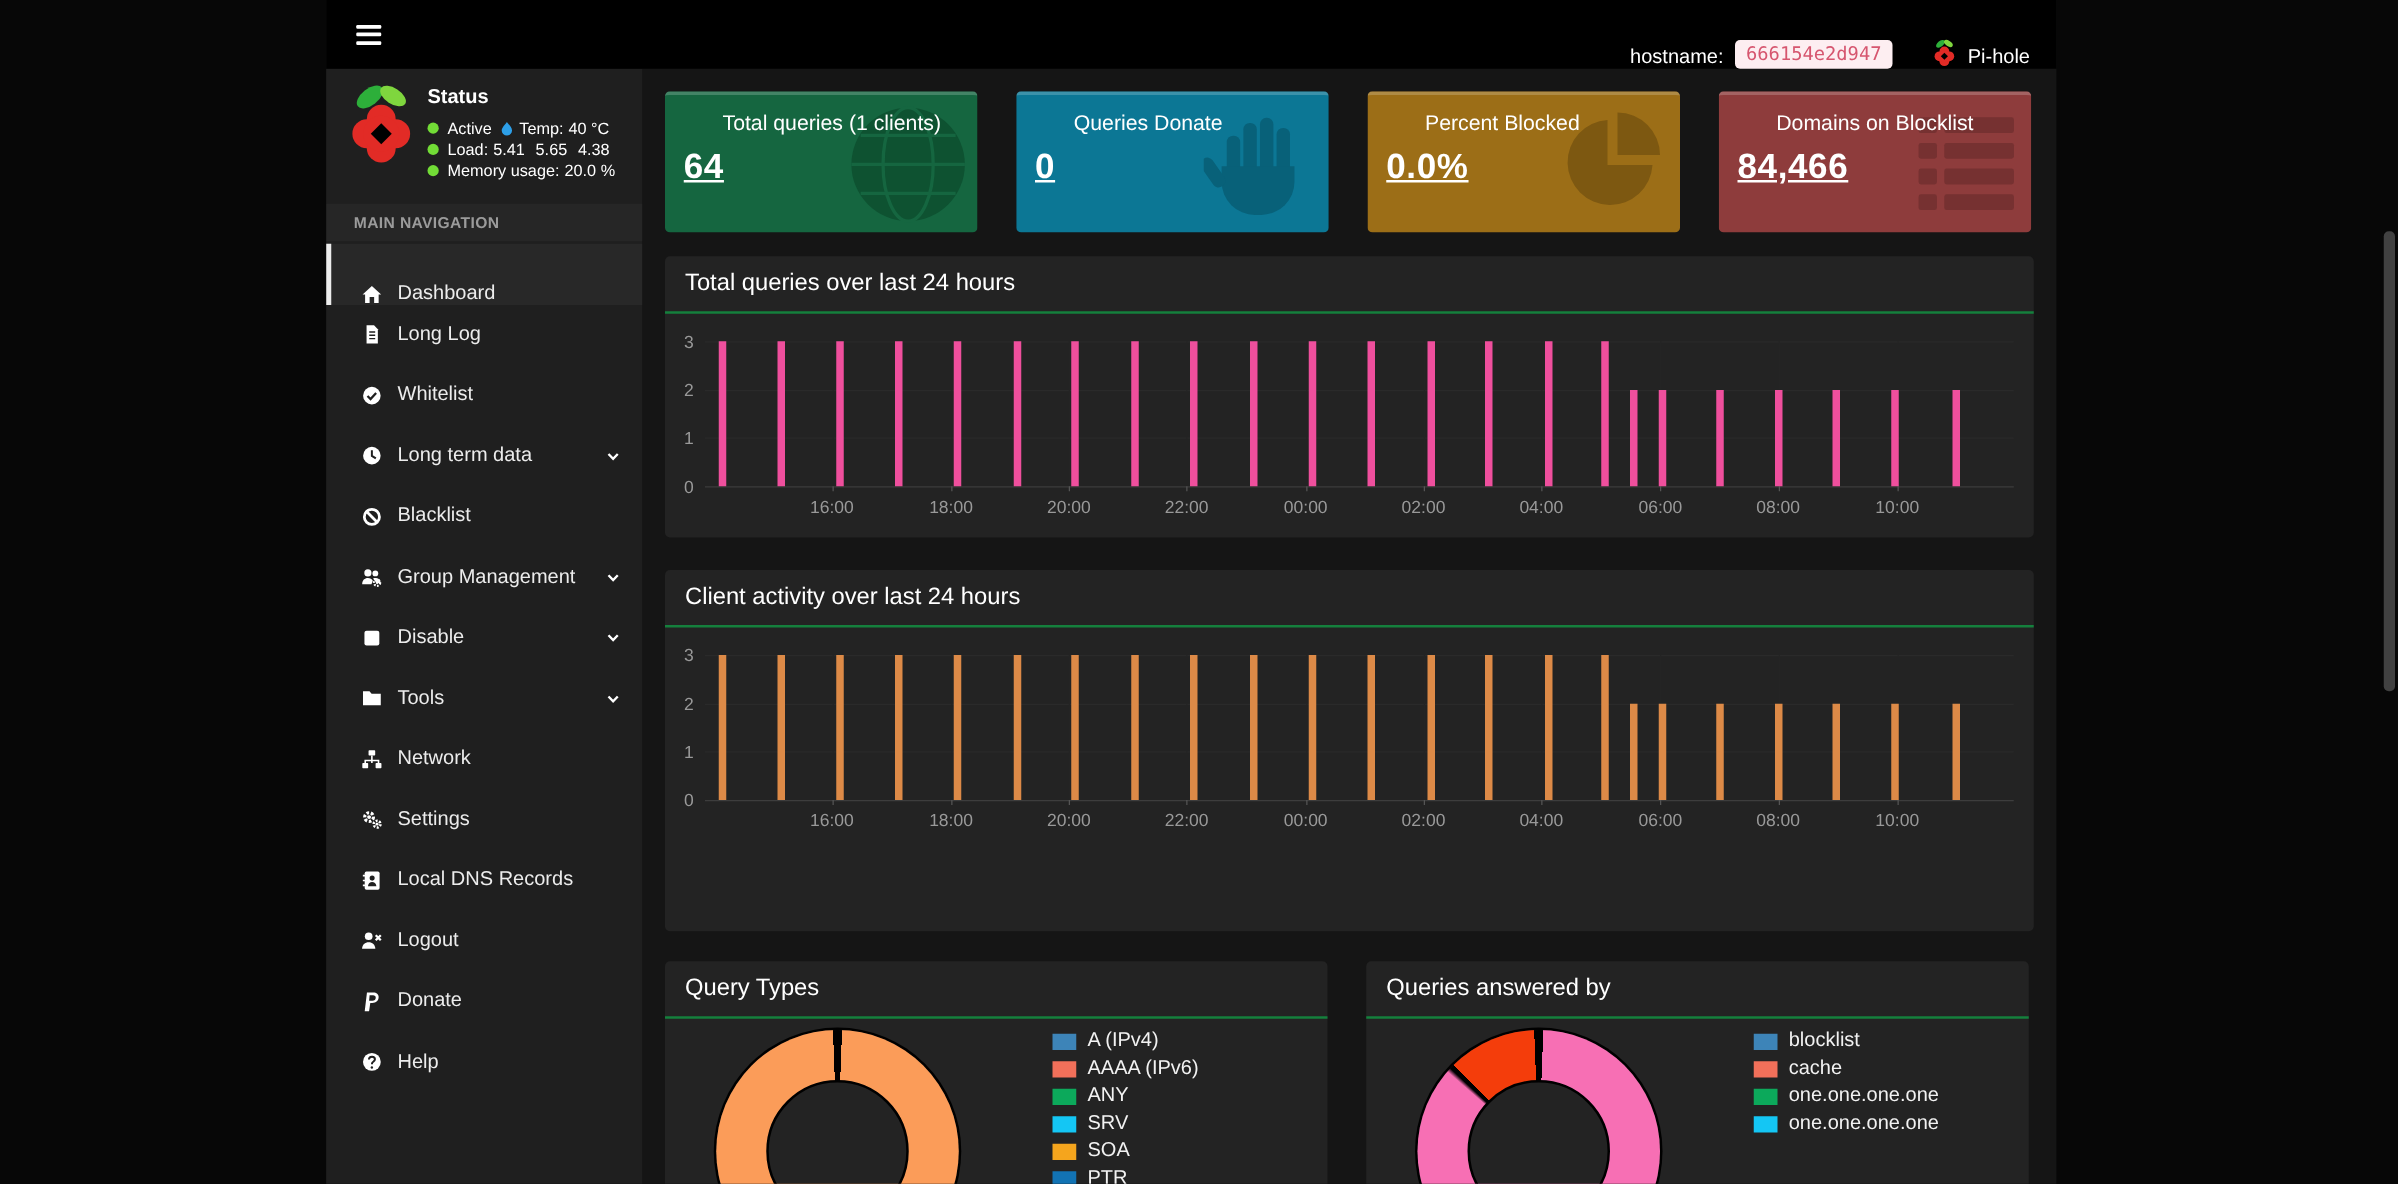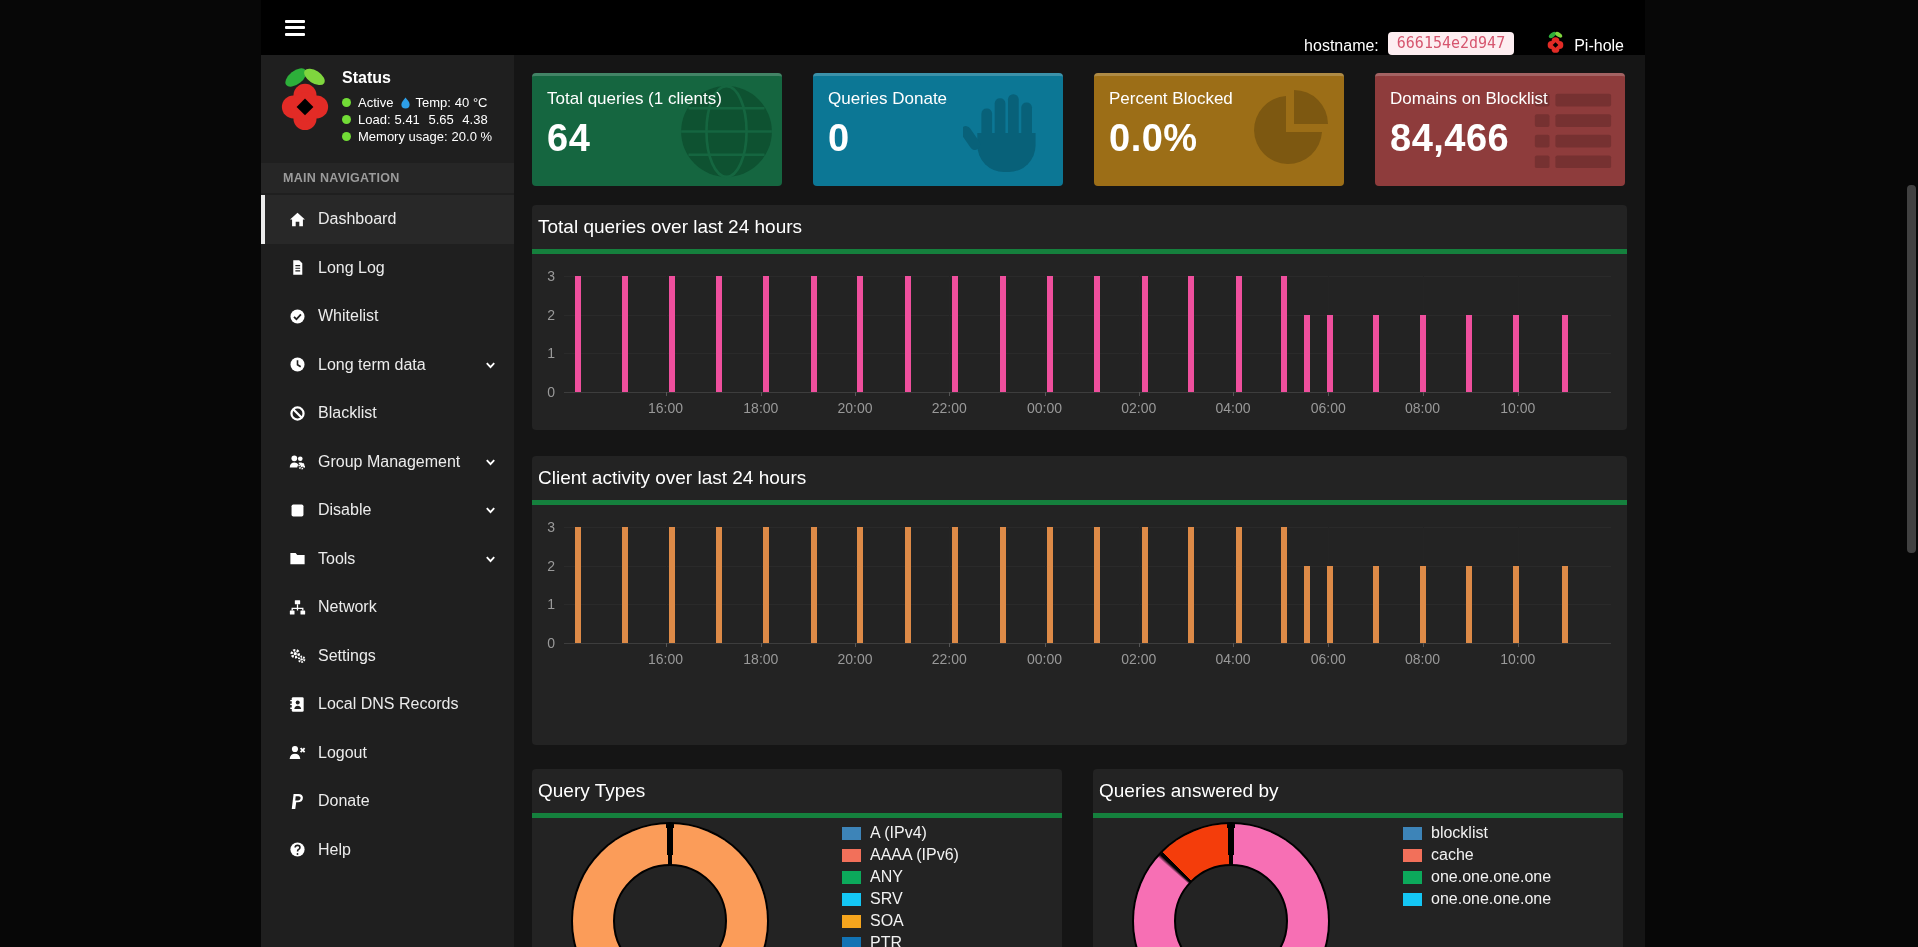--- a/index.html
+++ b/index.html
@@ -23,32 +23,32 @@
   .status-logo{margin-right:9px;margin-top:2px;}
   .status-title{color:#fff;font-size:16px;font-weight:700;margin:6px 0 7px;}
   .srow{display:flex;align-items:center;color:#fff;font-size:13px;line-height:17px;white-space:nowrap;}
   .dot{width:9px;height:9px;border-radius:50%;background:#72dc36;margin-right:7px;flex:0 0 auto;}
   .flame{display:flex;margin:0 4px 0 7px;}
   .loadvals{word-spacing:5px;margin-left:4px;}
   .gap4{margin-left:4px;}
   .nav-header{margin-top:8px;height:30px;line-height:30px;padding-left:22px;color:#9b9b9b;font-size:12.5px;font-weight:700;letter-spacing:.3px;background:rgba(255,255,255,.03);}
   .menu{list-style:none;margin:2px 0 0;padding:0;}
   .menu li{height:48.5px;display:flex;align-items:center;padding-left:22px;position:relative;color:#ececec;font-size:16px;cursor:pointer;border-left:4px solid transparent;}
-  .menu li.active{border-left-color:#ececec;background:rgba(255,255,255,.045);}
+  .menu li.active{border-left-color:#ececec;background:rgba(255,255,255,.045);align-items:flex-end;}
   .mi{width:20px;display:flex;justify-content:center;margin-right:11px;color:#fff;flex:0 0 auto;}
   .chev{position:absolute;right:17px;top:50%;transform:translateY(-50%);color:#fff;display:flex;}
   
   .content{position:absolute;left:253px;top:55px;right:0;bottom:0;background:#151515;padding:18px 18px 0;overflow:hidden;}
   .cards{display:flex;gap:31px;margin-bottom:19px;}
   .card{width:250px;height:113px;border-radius:4px;position:relative;color:#fff;padding:13px 15px;box-sizing:border-box;border-top:3px solid rgba(255,255,255,.2);overflow:hidden;}
-  .card .clabel{font-size:17px;position:relative;z-index:2;}
-  .card .cvalue{font-size:38px;font-weight:700;margin-top:8px;position:relative;z-index:2;letter-spacing:.5px;}
+  .card .clabel{font-size:17px;position:relative;z-index:2;margin-left:31px;}
+  .card .cvalue{font-size:28px;font-weight:700;margin-top:8px;position:relative;z-index:2;letter-spacing:.5px;text-decoration:underline;}
   .card .wm{position:absolute;right:8px;top:8px;z-index:1;}
   .panel{background:#232323;border-radius:4px;position:relative;}
-  .panel-title{margin:0;padding:11px 6px 11px;font-size:19px;font-weight:400;color:#fff;border-bottom:5px solid #15803d;}
+  .panel-title{margin:0;padding:11px 16px 11px;font-size:19px;font-weight:400;color:#fff;border-bottom:2px solid #15803d;}
   .chart{position:relative;margin:22px 16px 0 32px;height:150px;}
   .gl{position:absolute;left:0;right:0;height:1px;background:#2a2a2a;}
   .gl0{background:#3d3d3d;}
   .vgl{position:absolute;top:0;height:116px;width:1px;background:#232a23;background:#242424;}
   .yl{position:absolute;right:calc(100% + 9px);font-size:14px;color:#999;transform:translateY(-50%);}
   .xl{position:absolute;top:124px;transform:translateX(-50%);font-size:14px;color:#999;}
   .nub{position:absolute;top:116px;height:4px;width:1px;background:#555;}
   .bar{position:absolute;bottom:34px;width:6px;transform:translateX(-50%);}
   .row3{display:flex;gap:31px;}
   .donutpanel{width:530px;height:320px;flex:0 0 auto;}

